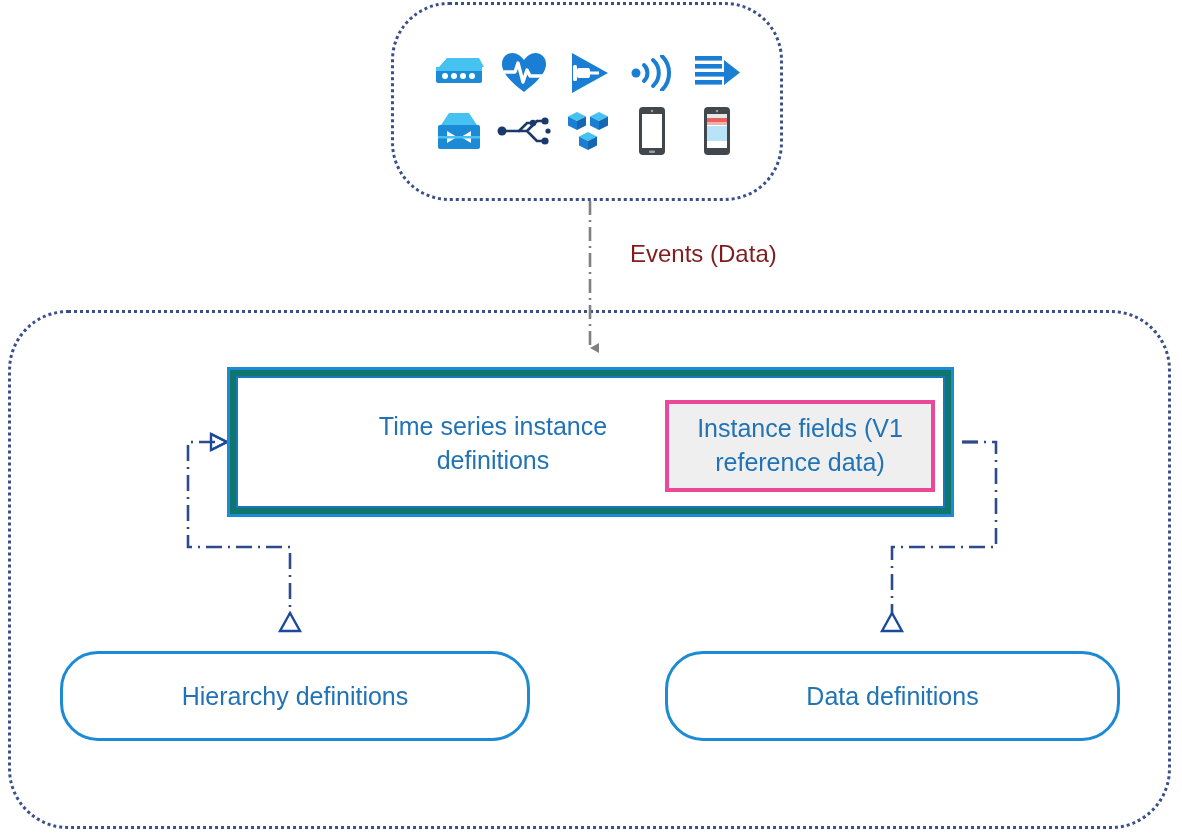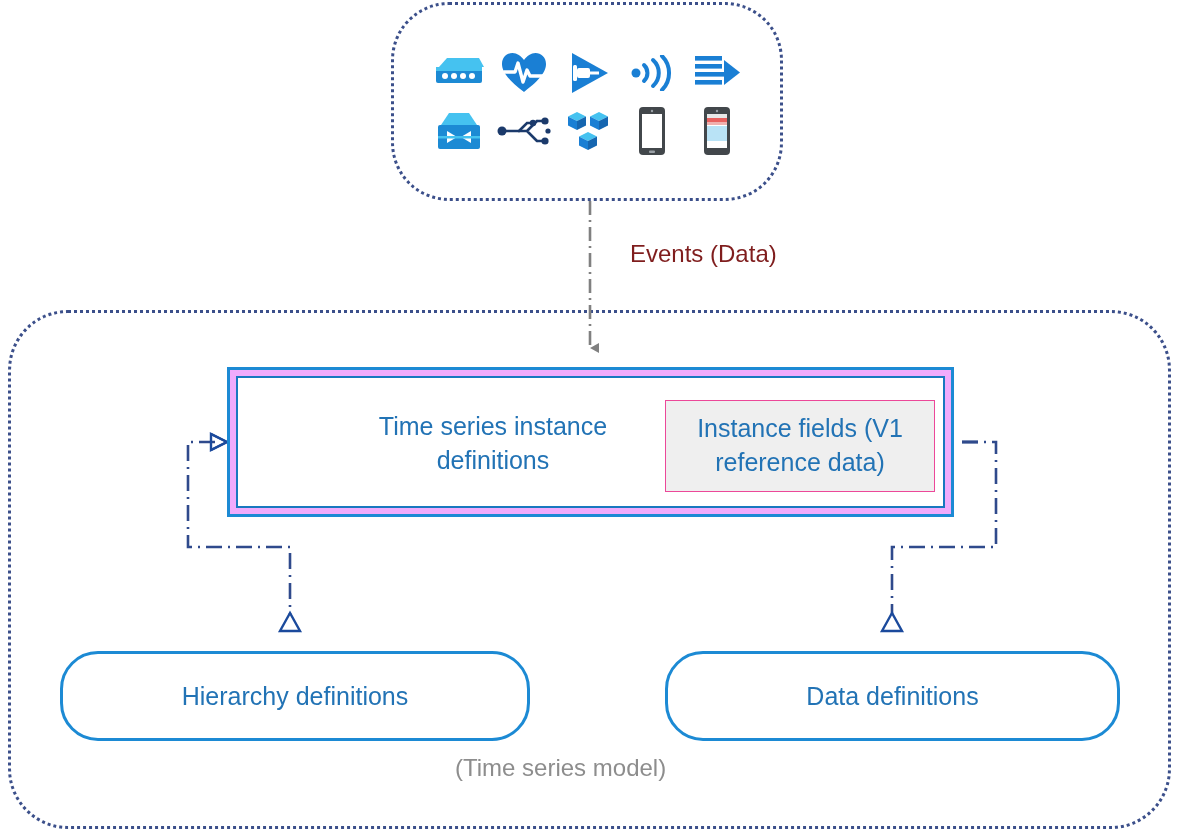--- a/index.html
+++ b/index.html
@@ -87,21 +87,21 @@
   }
 
   
   #instance-box {
     position: absolute;
     left: 227px;
     top: 367px;
     width: 727px;
     height: 150px;
     box-sizing: border-box;
-    background: #f0abfc;
+    background: #0f766e;
     border: 3px solid #1c8ad4;
     padding: 16px;
   }
   #instance-box-inner {
     position: absolute;
     left: 6px;
     top: 6px;
     right: 6px;
     bottom: 6px;
     border: 2px solid #1878bf;
@@ -118,21 +118,21 @@
     line-height: 1.35;
     color: #2273b5;
   }
   #instance-fields-box {
     position: absolute;
     left: 427px;
     top: 22px;
     width: 270px;
     height: 92px;
     background: #efefef;
-    border: 1px solid #ec4899;
+    border: 4px solid #ec4899;
     box-sizing: border-box;
     display: flex;
     align-items: center;
     justify-content: center;
   }
   #instance-fields-text {
     font-size: 25px;
     line-height: 1.35;
     color: #2273b5;
     text-align: center;
@@ -302,21 +302,20 @@
 
     </div>
   </div>
 
   <div id="events-data-label">Events (Data)</div>
 
   <div id="tsm-group">
     <div id="tsm-border"></div>
   </div>
 
-  <div id="tsm-caption">(Time series model)</div>
 
   <svg id="connectors" viewBox="0 0 1182 836" xmlns="http://www.w3.org/2000/svg">
     <defs>
       <marker id="solid-tri-down" markerWidth="16" markerHeight="16" refX="5" refY="9" orient="auto" markerUnits="userSpaceOnUse">
         <path d="M0 0 L10 0 L5 9 Z" fill="#808080"></path>
       </marker>
     </defs>
 
     <g>
       <line x1="590" y1="201" x2="590" y2="348" stroke="#808080" stroke-width="2.6" stroke-dasharray="14 5 2 5" marker-end="url(#solid-tri-down)"></line>

